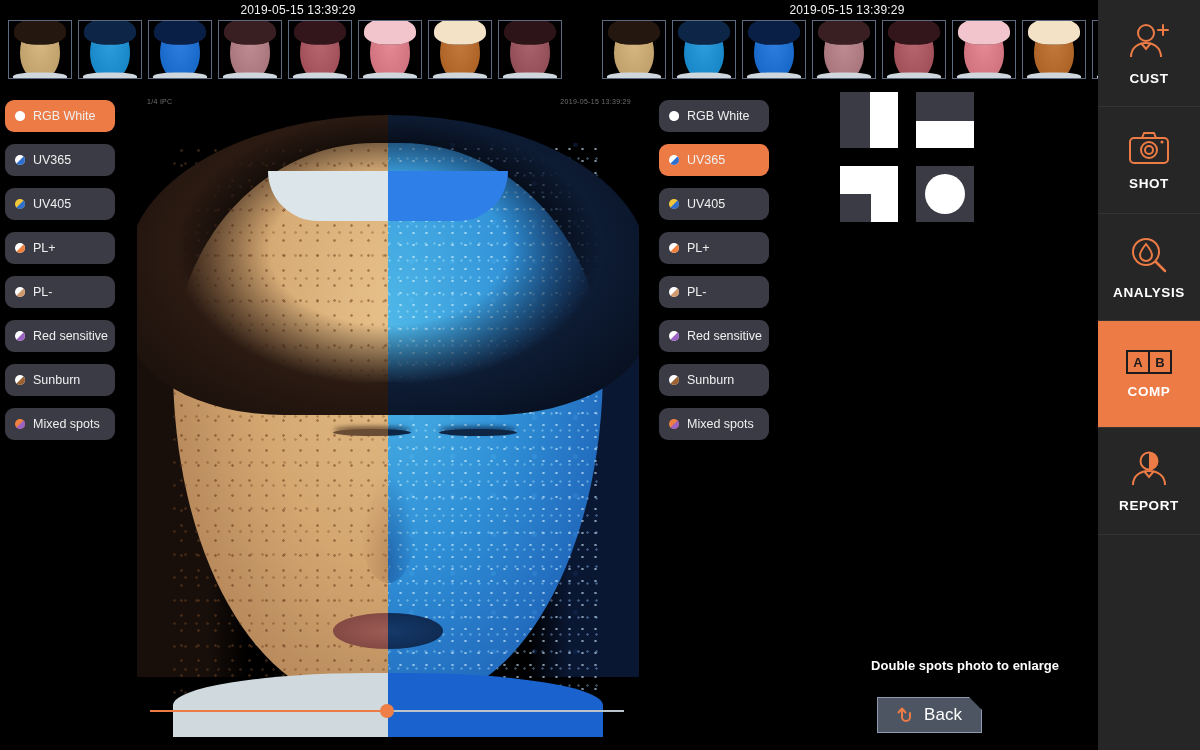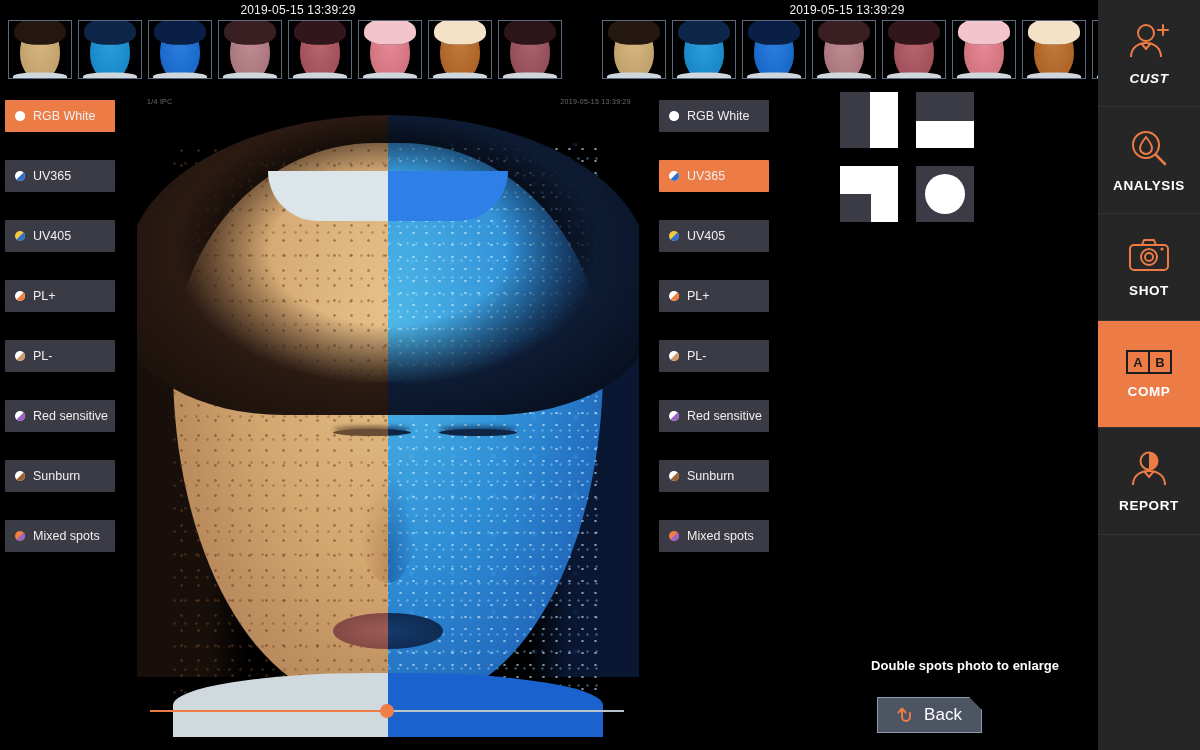--- a/index.html
+++ b/index.html
@@ -46,22 +46,22 @@
   .face::after { 
     content: ""; position: absolute; left: -7px; right: -7px; bottom: -4px;
     height: 10px; background: #cfd6dc; border-radius: 40% 40% 0 0;
   }
 
   
   .mode-list { position: absolute; width: 110px; }
   .mode-list.left  { left: 5px;   top: 100px; }
   .mode-list.mid   { left: 659px; top: 100px; }
   .mode-item {
-    height: 32px; margin-bottom: 28px;
-    background: #3b3b45; border-radius: 1px;
+    height: 32px; margin-bottom: 12px;
+    background: #3b3b45; border-radius: 9px;
     display: flex; align-items: center;
     padding-left: 10px; gap: 8px;
     color: #efefef; font-size: 12.5px;
     white-space: nowrap; cursor: pointer;
   }
   .mode-item.active { background: #ec7b45; }
   .dot {
     width: 10px; height: 10px; border-radius: 50%;
     flex: 0 0 auto; position: relative; overflow: hidden;
     background: #ffffff;
@@ -209,21 +209,21 @@
   #rightnav {
     position: absolute; left: 1098px; top: 0; width: 102px; height: 750px;
     background: #262626;
   }
   .nav {
     height: 107px; border-bottom: 1px solid #343434;
     display: flex; flex-direction: column;
     align-items: center; justify-content: center; gap: 10px;
     cursor: pointer;
   }
-  .nav:nth-child(1){ height: 107px; font-style: italic; }
+  .nav:nth-child(1){ height: 107px; }
   .nav.active { background: #ec7b45; }
   .nav .lbl { color: #fff; font-size: 13.5px; font-weight: bold; letter-spacing: .6px; }
   .nav svg { display: block; }
 </style>
 </head>
 <body>
 
 <div id="app">
 
   <div class="strip strip-a">
@@ -499,39 +499,39 @@
             <circle cx="19" cy="12" r="8" fill="none" stroke="#ec7b45" stroke-width="2"></circle>
             <path d="M4 36 C4 26 12 22 19 22 C26 22 34 26 34 36" fill="none" stroke="#ec7b45" stroke-width="2"></path>
             <path d="M14 22 L19 28 L24 22" fill="none" stroke="#ec7b45" stroke-width="2"></path>
             <path d="M36 4 L36 14 M31 9 L41 9" stroke="#ec7b45" stroke-width="2" stroke-linecap="round"></path>
           </svg>
         </span>
         <span class="lbl">CUST</span>
       </div>
       <div class="nav">
         <span>
-          <svg width="40" height="40" viewBox="0 0 40 40">
-            <circle cx="17" cy="17" r="13" fill="none" stroke="#ec7b45" stroke-width="2"></circle>
-            <path d="M17 9 C13 14 11 17 11 20 A6 6 0 0 0 23 20 C23 17 21 14 17 9 Z" fill="none" stroke="#ec7b45" stroke-width="2"></path>
-            <path d="M27 27 L36 36" stroke="#ec7b45" stroke-width="2.5" stroke-linecap="round"></path>
-          </svg>
-        </span>
-        <span class="lbl">ANALYSIS</span>
-      </div>
-      <div class="nav">
-        <span>
           <svg width="44" height="36" viewBox="0 0 44 36">
             <rect x="3" y="8" width="38" height="25" rx="4" fill="none" stroke="#ec7b45" stroke-width="2"></rect>
             <path d="M15 8 L17 3 L27 3 L29 8" fill="none" stroke="#ec7b45" stroke-width="2" stroke-linejoin="round"></path>
             <circle cx="22" cy="20" r="8" fill="none" stroke="#ec7b45" stroke-width="2"></circle>
             <circle cx="22" cy="20" r="4" fill="none" stroke="#ec7b45" stroke-width="2"></circle>
             <circle cx="35" cy="12" r="1.6" fill="#ec7b45"></circle>
           </svg>
         </span>
         <span class="lbl">SHOT</span>
+      </div>
+      <div class="nav">
+        <span>
+          <svg width="40" height="40" viewBox="0 0 40 40">
+            <circle cx="17" cy="17" r="13" fill="none" stroke="#ec7b45" stroke-width="2"></circle>
+            <path d="M17 9 C13 14 11 17 11 20 A6 6 0 0 0 23 20 C23 17 21 14 17 9 Z" fill="none" stroke="#ec7b45" stroke-width="2"></path>
+            <path d="M27 27 L36 36" stroke="#ec7b45" stroke-width="2.5" stroke-linecap="round"></path>
+          </svg>
+        </span>
+        <span class="lbl">ANALYSIS</span>
       </div>
       <div class="nav active">
         <span>
           <svg width="46" height="24" viewBox="0 0 46 24">
             <rect x="1" y="1" width="44" height="22" fill="none" stroke="#1c1c1c" stroke-width="2"></rect>
             <line x1="23" y1="1" x2="23" y2="23" stroke="#1c1c1c" stroke-width="2"></line>
             <text x="12" y="17" font-family="Liberation Sans, sans-serif" font-size="13" font-weight="bold" fill="#1c1c1c" text-anchor="middle">A</text>
             <text x="34" y="17" font-family="Liberation Sans, sans-serif" font-size="13" font-weight="bold" fill="#1c1c1c" text-anchor="middle">B</text>
           </svg>
         </span>

